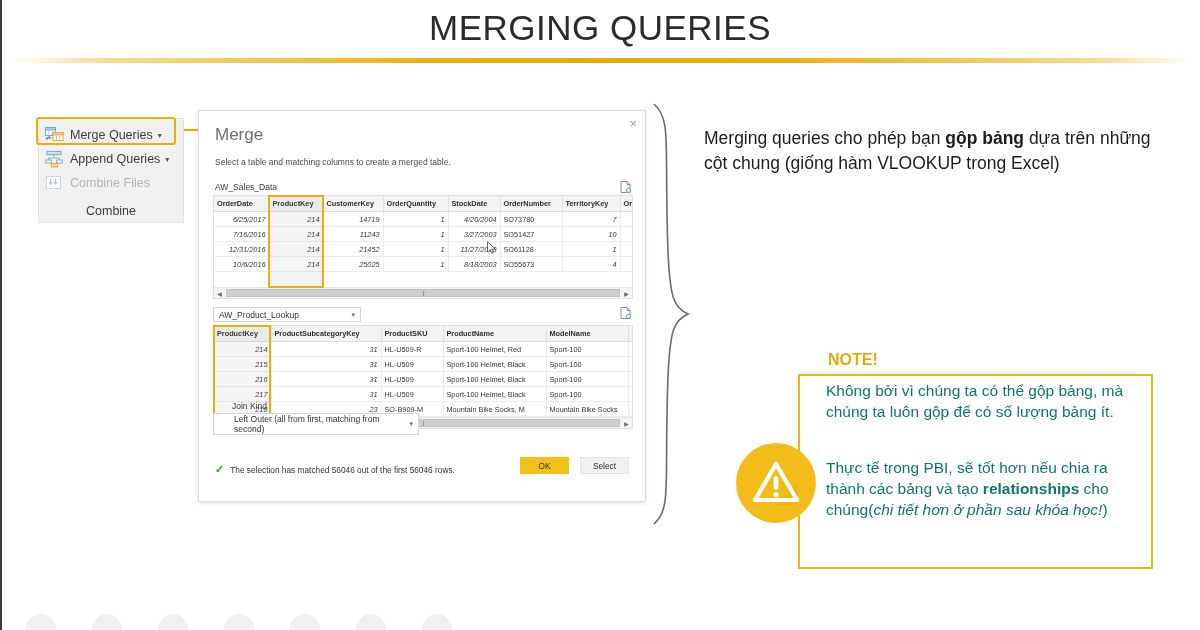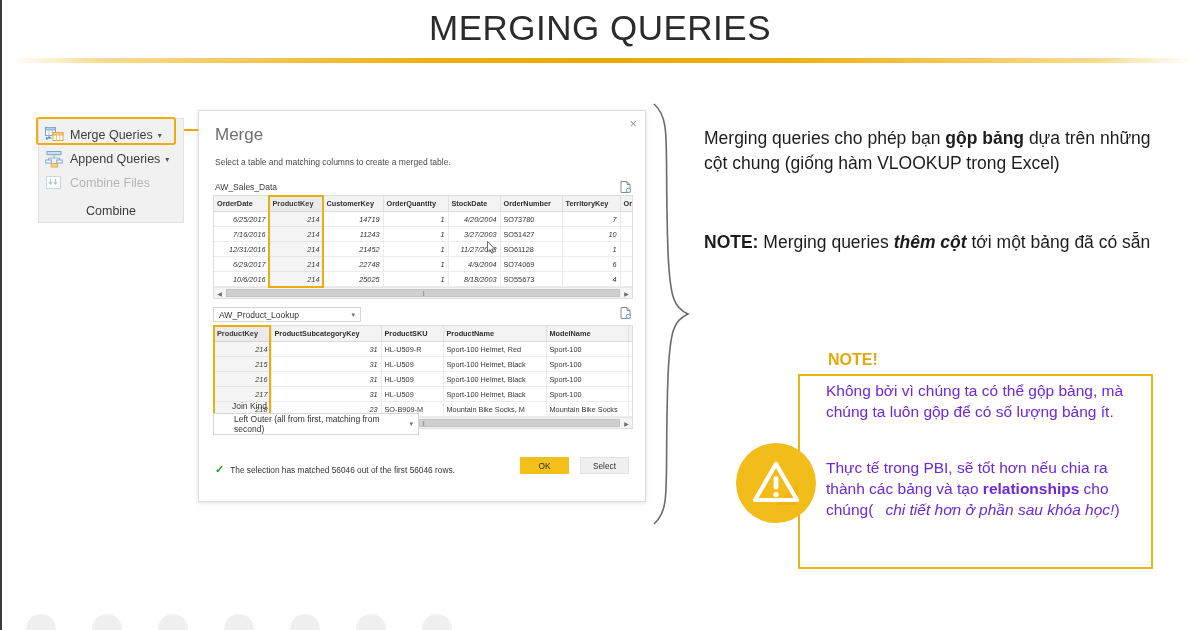--- a/index.html
+++ b/index.html
@@ -213,36 +213,36 @@
 
   
   .para {
     position: absolute;
     font-size: 17.5px; line-height: 1.42; color: #1c1c1c;
   }
   .para-1 { left: 704px; top: 126px; width: 470px; }
   .para-2 { left: 704px; top: 230px; width: 470px; }
   .b  { font-weight: bold; }
   .bi { font-weight: bold; font-style: italic; }
-  .i  { font-style: italic; margin-left: 12px; }
+  .i  { font-style: italic; }
 
   
   .note-heading {
     position: absolute; left: 828px; top: 351px;
     font-size: 16px; font-weight: bold; color: #e3a90c;
   }
   .note-box {
     position: absolute; left: 798px; top: 374px;
     width: 355px; height: 195px;
     border: 2px solid #e8b713;
     background: #ffffff;
   }
   .note-text {
     position: absolute; left: 826px; width: 320px;
-    font-size: 15.5px; line-height: 1.37; color: #6d28d9;
+    font-size: 15.5px; line-height: 1.37; color: #0f766e;
   }
   .note-text-1 { top: 380px; }
   .note-text-2 { top: 457px; }
 
   .warn-badge {
     position: absolute; left: 736px; top: 443px;
     width: 80px; height: 80px;
   }
 
   
@@ -373,30 +373,20 @@
               <td>12/31/2016</td>
               <td>214</td>
               <td>21452</td>
               <td>1</td>
               <td>11/27/2003</td>
               <td class="txt">SO61128</td>
               <td>1</td>
               <td></td>
             </tr>
             <tr>
-              <td>6/29/2017</td>
-              <td>214</td>
-              <td>22748</td>
-              <td>1</td>
-              <td>4/9/2004</td>
-              <td class="txt">SO74069</td>
-              <td>6</td>
-              <td></td>
-            </tr>
-            <tr>
               <td>10/6/2016</td>
               <td>214</td>
               <td>25025</td>
               <td>1</td>
               <td>8/18/2003</td>
               <td class="txt">SO55673</td>
               <td>4</td>
               <td></td>
             </tr>
           </tbody>
@@ -508,23 +498,20 @@
     <svg width="46" height="424" viewBox="0 0 46 424">
       <path d="M6 2 C 24 18, 16 40, 20 150 C 22 196, 26 206, 40 212
                C 26 218, 22 228, 20 274 C 16 384, 24 406, 6 422" fill="none" stroke="#6b6b6b" stroke-width="1.6"></path>
     </svg>
   </div>
 
   <div class="para para-1">
     <span>Merging queries cho phép bạn </span><span class="b">gộp bảng</span><span> dựa trên những cột chung (giống hàm VLOOKUP trong Excel)</span>
   </div>
 
-  <div class="para para-2">
-    <span class="b">NOTE:</span><span> Merging queries </span><span class="bi">thêm cột</span><span> tới một bảng đã có sẵn</span>
-  </div>
 
   <div class="note-heading">NOTE!</div>
   <div class="note-box"></div>
 
   <div class="warn-badge">
     <svg width="80" height="80" viewBox="0 0 80 80">
       <circle cx="40" cy="40" r="40" fill="#f2bc1b"></circle>
       <path d="M40 62 L62 40 L62 62 Z" fill="#e8ae10" opacity="0.55"></path>
       <path d="M40 21 L61 57 L19 57 Z" fill="none" stroke="#ffffff" stroke-width="4.2" stroke-linejoin="round"></path>
       <rect x="37.6" y="33" width="4.8" height="13.5" rx="2.2" fill="#ffffff"></rect>

